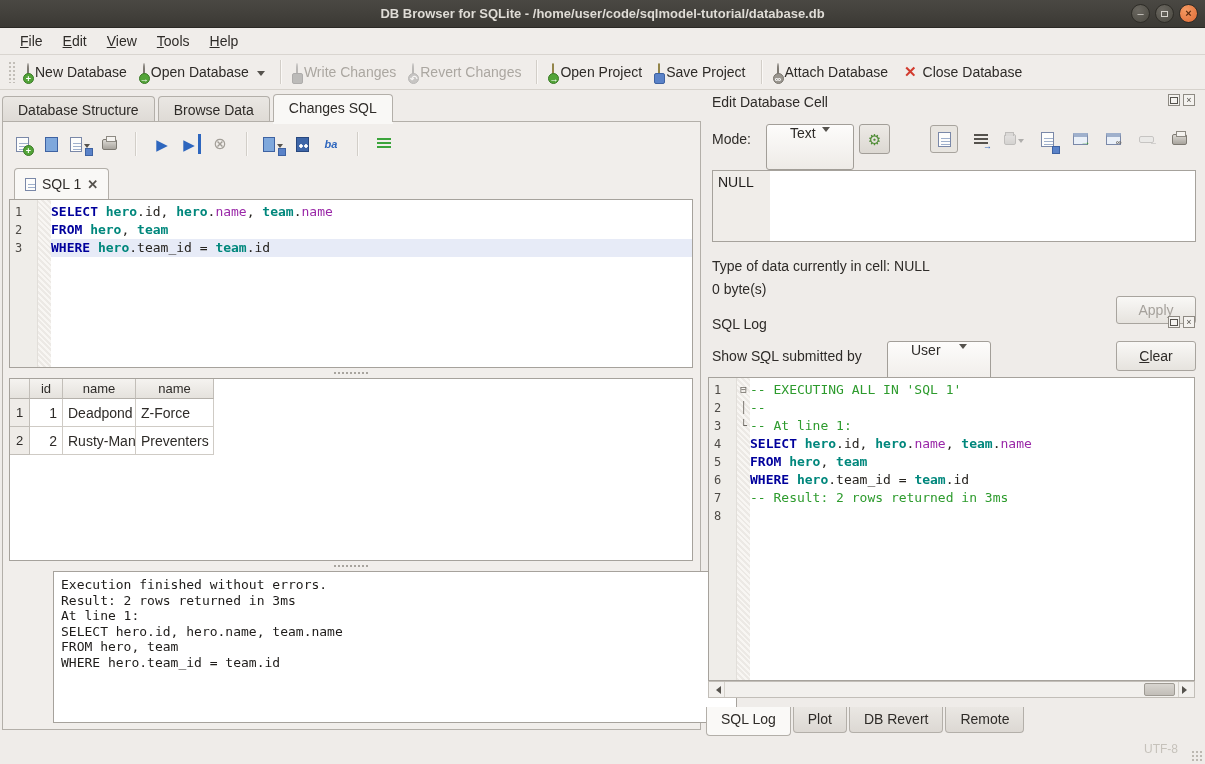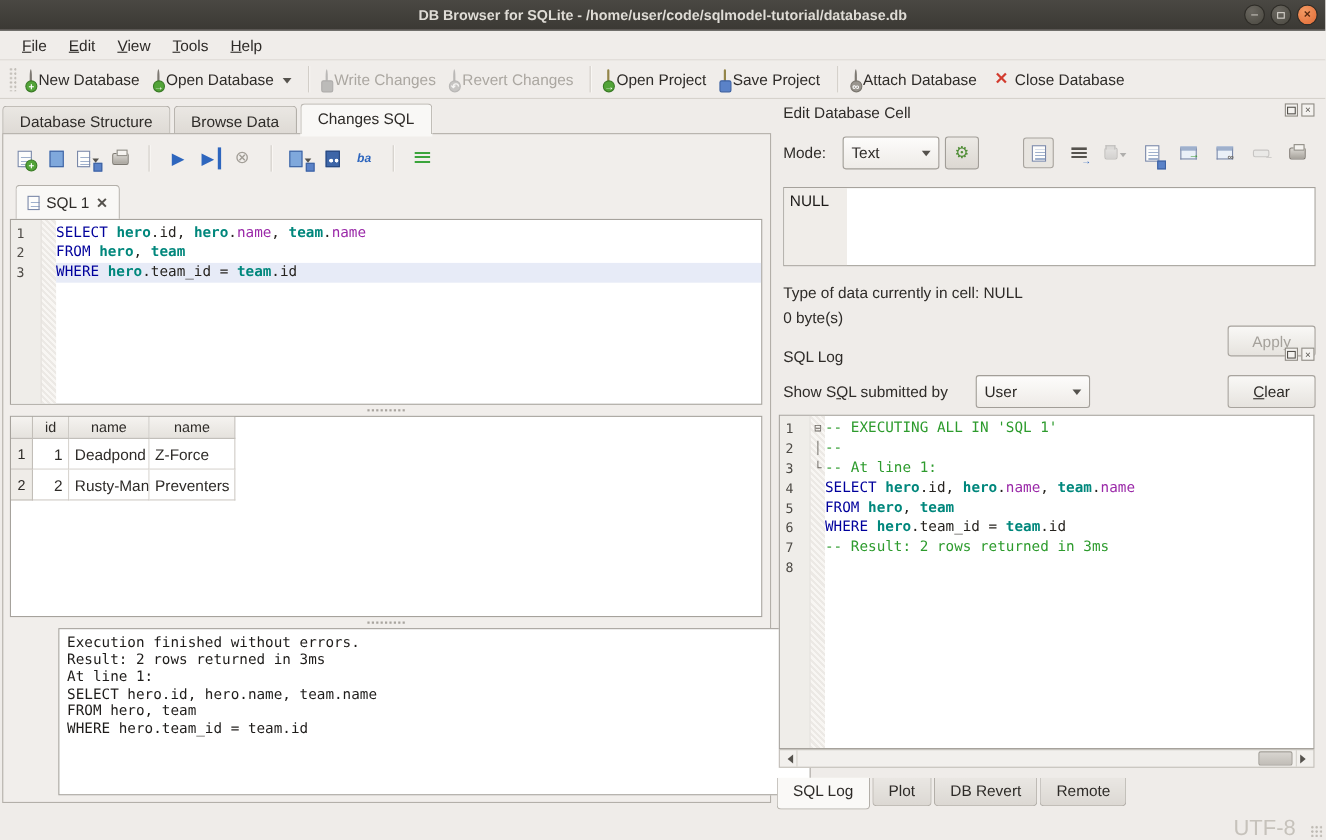--- a/index.html
+++ b/index.html
@@ -80,21 +80,21 @@
   .edA::after { content:""; position:absolute; left:28px; top:0; bottom:0; width:13px;
     background:repeating-linear-gradient(45deg,#ECE9E5 0 2px,#F8F6F3 2px 4px); }
   #sql-editor { left:9px; top:199px; width:684px; height:169px; }
   #log-editor { left:708px; top:377px; width:487px; height:304px; }
   .lines { position:relative; z-index:2; padding-top:3px; }
   .cl { display:flex; height:18px; line-height:18px; }
   .ln { width:28px; padding-left:5px; color:#4E4B46; font-size:12px; }
   .fold { width:13px; text-align:center; color:#6E6A64; font-size:11px; }
   .code { flex:1; white-space:pre; color:#26231F; }
   .cl.hl .code { background:#E7EBF7; }
-  .t-kw { color:#00009C; font-weight:normal; }
+  .t-kw { color:#00009C; font-weight:bold; }
   .t-tbl { color:#00877C; font-weight:bold; }
   .t-pur { color:#9A28A8; }
   .t-cmt { color:#2D9B2D; }
   .t-pln { color:#26231F; }
 
   .hsplit { position:absolute; left:9px; width:684px; height:9px; display:flex; align-items:center; justify-content:center; }
   .hsplit .dots { width:34px; border-top:2px dotted #A8A49E; }
 
   
   .grid { position:absolute; left:9px; top:378px; width:684px; height:183px; background:#FFF; border:1px solid #A6A29C; }
@@ -111,22 +111,22 @@
     padding:5px 7px; font-family:"DejaVu Sans Mono", monospace; font-size:13px; line-height:15.5px; color:#1E1C1A;margin-left:44px; }
 
   
   .dock-header { position:absolute; left:712px; width:483px; display:flex; align-items:flex-start; font-size:14px; }
   .dock-btns { margin-left:auto; display:flex; gap:3px; }
   .dockbtn { width:12px; height:12px; border:1px solid #8E8A83; background:#F4F2EF; position:relative;
     display:flex; align-items:center; justify-content:center; font-size:9px; color:#55524D; line-height:1; }
   .dockbtn.float::before { content:""; width:6px; height:5px; border:1px solid #55524D; display:block; }
 
   .label14 { font-size:14px; color:#2E2B28; }
-  .combo { position:absolute; height:30px; border:1px solid #A29E98; border-radius:3px;
-    background:linear-gradient(#FDFCFB,#EEEBE7); display:flex; align-items:center; padding:0 7px; font-size:14px; }
+  .combo { position:absolute; height:46px; border:1px solid #A29E98; border-radius:3px;
+    background:linear-gradient(#FDFCFB,#EEEBE7); display:flex; align-items:flex-start; padding:0 23px; font-size:14px; }
   .combo .carrow { margin-left:auto; width:0; height:0; border:4px solid transparent; border-top:5px solid #55524D; transform:translateY(2px); }
   .btn { position:absolute; width:80px; height:28px; border:1px solid #A8A49E; border-radius:3px;
     background:linear-gradient(#F9F8F6,#E6E3DE); display:flex; align-items:center; justify-content:center; font-size:14px; }
   .btn.disabled { color:#A5A19B; }
 
   .gearbtn { position:absolute; left:859px; top:124px; width:31px; height:30px; border:1px solid #A29E98; border-radius:3px;
     background:linear-gradient(#EDEAE6,#DCD8D2); display:flex; align-items:center; justify-content:center; }
   .gear { color:#4E8C34; font-size:15px; line-height:1; }
 
   .cellicons { position:absolute; left:930px; top:124px; display:flex; gap:13px; align-items:center; height:30px; }
@@ -154,21 +154,21 @@
   .sb-ar.right { right:0; border-left:1px solid #D5D2CC; }
   .tri-l { width:0; height:0; border:4px solid transparent; border-right:5px solid #55524D; }
   .tri-r { width:0; height:0; border:4px solid transparent; border-left:5px solid #55524D; }
   .sb-thumb { position:absolute; right:19px; top:1px; width:31px; height:13px; background:linear-gradient(#D8D5D0,#C2BEB8); border:1px solid #9E9A93; border-radius:2px; }
 
   .bottom-tabbar { position:absolute; left:706px; top:707px; display:flex; align-items:flex-start; }
   .btab { padding:4px 14px; background:linear-gradient(#EAE7E3,#DCD8D3); border:1px solid #B3AFA9; border-top:none;
     border-radius:0 0 4px 4px; margin-right:2px; height:26px; font-size:14px; }
   .btab.active { background:#FAF9F7; height:29px; position:relative; z-index:2; }
 
-  .statusbar-text { position:absolute; right:27px; top:742px; color:#C6C2BB; font-size:20px; }
+  .statusbar-text { position:absolute; right:27px; top:742px; color:#C6C2BB; font-size:12px; }
   .resize-grip { position:absolute; right:3px; bottom:3px; width:11px; height:11px;
     background-image:radial-gradient(#BCB8B1 1px, transparent 1.2px); background-size:4px 4px; }
 
   .typeline1 { position:absolute; left:712px; top:258px; font-size:14px; }
   .typeline2 { position:absolute; left:712px; top:281px; font-size:14px; }
 </style>
 </head>
 <body>
 
 <div id="app">

